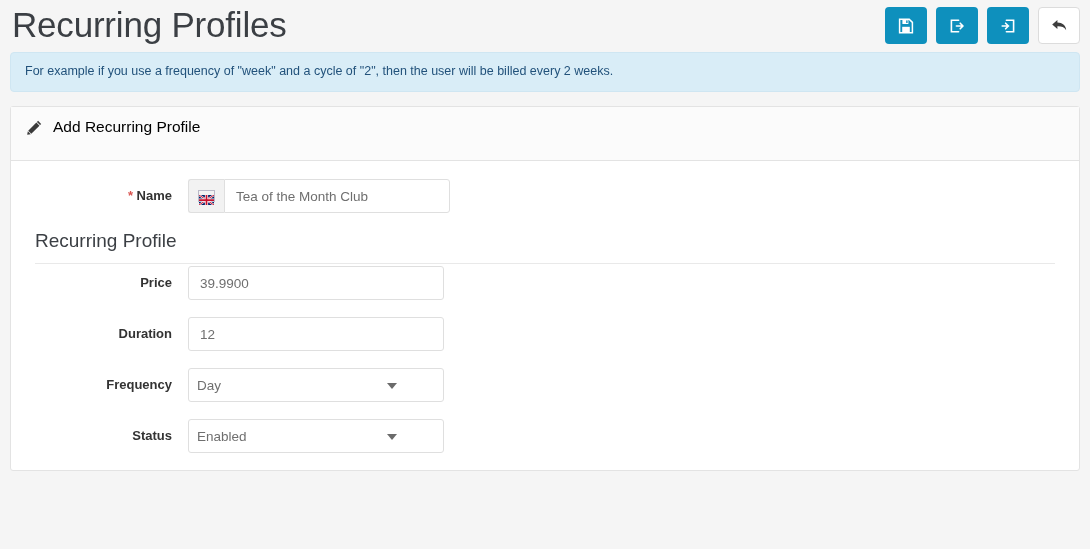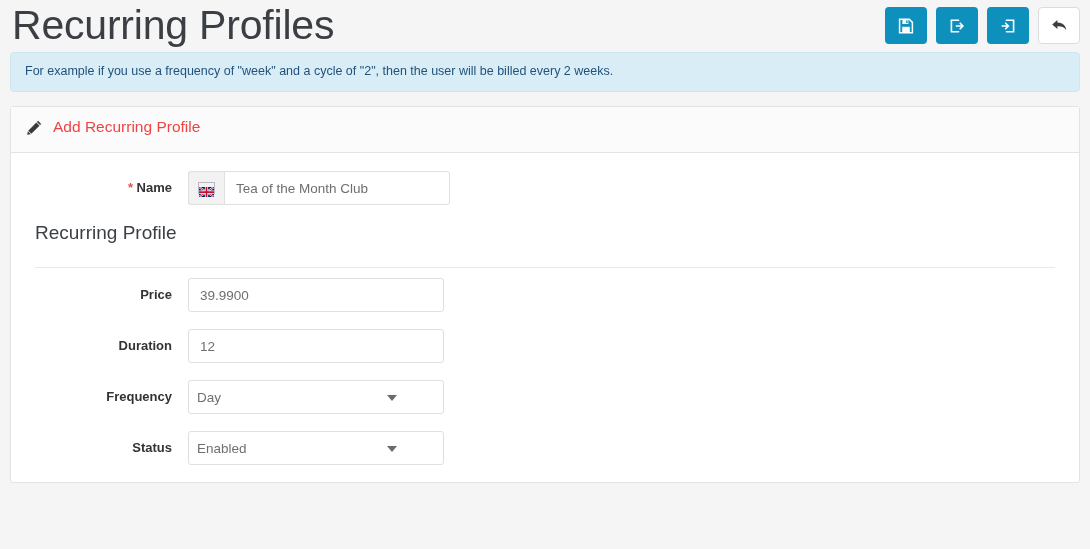--- a/index.html
+++ b/index.html
@@ -15,21 +15,21 @@
   
   .page-header {
     position: relative;
     height: 52px;
     padding: 0 10px;
   }
   .page-title {
     position: absolute;
     left: 12px;
     top: 5px;
-    font-size: 41px;
+    font-size: 35px;
     font-weight: normal;
     color: #3b3f44;
     letter-spacing: -0.2px;
     line-height: 40px;
     margin: 0;
     white-space: nowrap;
   }
   .header-actions {
     position: absolute;
     right: 10px;
@@ -78,25 +78,25 @@
   }
 
   
   .panel {
     margin: 14px 10px 0 10px;
     background: #ffffff;
     border: 1px solid #e3e3e3;
     border-radius: 3px;
   }
   .panel-heading {
-    padding: 11px 14px 16px 14px;
+    padding: 11px 14px 24px 14px;
     border-bottom: 1px solid #e3e3e3;
     background: #fbfbfb;
     font-size: 15.5px;
-    color: #ef4444;
+    color: #000000;
     display: flex;
     align-items: center;
   }
   .pencil-icon {
     width: 15px;
     height: 15px;
     margin-right: 11px;
     margin-left: 2px;
     display: inline-block;
     color: #3a3a3a;
@@ -155,22 +155,22 @@
     width: 184px;
   }
   .name-wrap { width: 288px; }
   .name-wrap .input-group { width: 262px; }
   .name-wrap .form-control { width: 226px; }
 
   .section-title {
     font-size: 19px;
     font-weight: normal;
     color: #3b3f44;
-    margin: 10px 0 10px 10px;
-    padding-bottom: 23px;
+    margin: 10px 0 2px 10px;
+    padding-bottom: 11px;
     border-bottom: 1px solid #e9e9e9;
     margin-right: 10px;
   }
 
   .select-wrap { position: relative; width: 220px; }
   .select-wrap .form-control {
     -webkit-appearance: none;
     appearance: none;
     padding-right: 28px;
     cursor: pointer;

